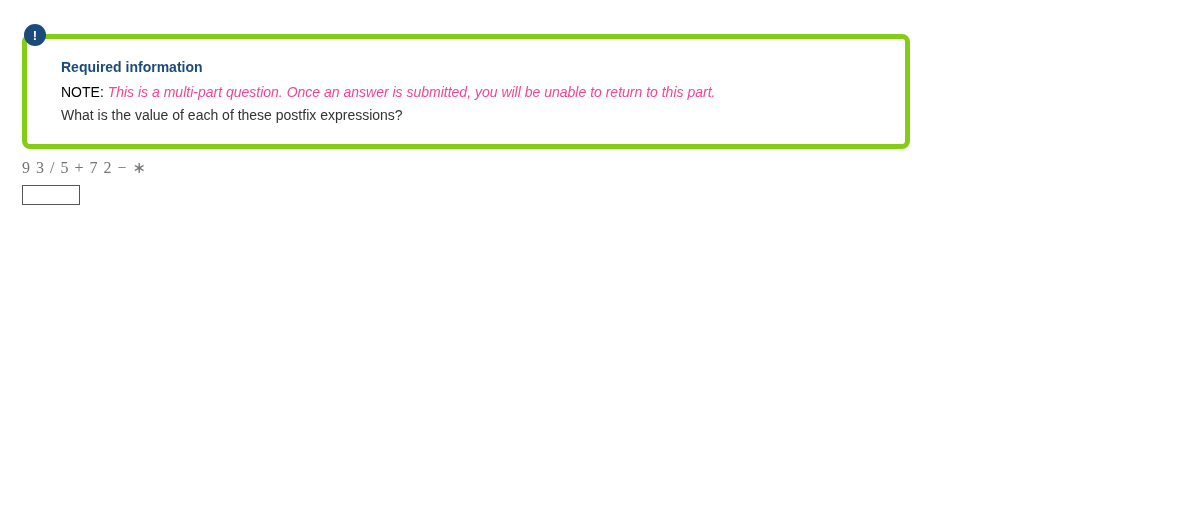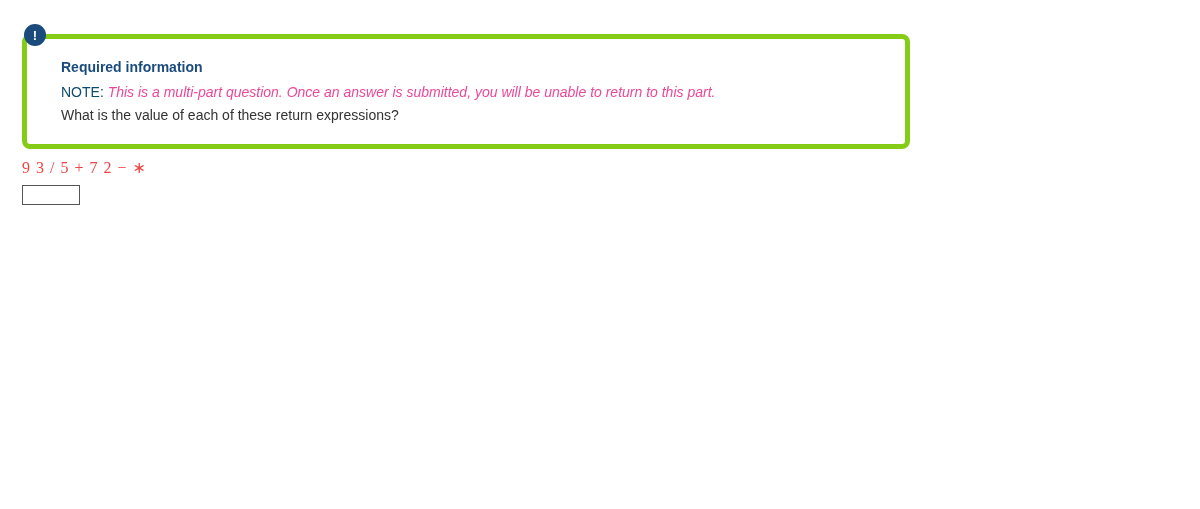--- a/index.html
+++ b/index.html
@@ -47,39 +47,39 @@
       font-weight: bold;
       margin-bottom: 8px;
     }
     .note-line {
       color: #333333;
       font-size: 14px;
       line-height: 1.4;
     }
     .note-prefix {
       font-weight: normal;
-      color: #0c4a6e;
+      color: #000000;
     }
     .note-italic {
       font-style: italic;
       color: #ec4899;
     }
     .question-text {
       color: #333333;
       font-size: 14px;
       line-height: 1.5;
       margin-top: 2px;
     }
     .expression-row {
       position: absolute;
       top: 158px;
       left: 22px;
       font-family: "Times New Roman", Times, serif;
       font-size: 16px;
-      color: #ef4444;
+      color: #737373;
       letter-spacing: 1px;
     }
     .answer-input {
       position: absolute;
       top: 185px;
       left: 22px;
       width: 58px;
       height: 20px;
       border: 1px solid #555555;
       font-size: 13px;
@@ -93,18 +93,18 @@
 <div class="info-icon">
   <span>!</span>
 </div>
 
 <div class="info-box">
   <div class="required-heading">Required information</div>
   <div class="note-line">
     <span class="note-prefix">NOTE:</span>
     <span class="note-italic">This is a multi-part question. Once an answer is submitted, you will be unable to return to this part.</span>
   </div>
-  <div class="question-text">What is the value of each of these return expressions?</div>
+  <div class="question-text">What is the value of each of these postfix expressions?</div>
 </div>
 
 <div class="expression-row">9 3 / 5  +  7 2  −  ∗</div>
 
 <input type="text" class="answer-input" value="" style="">
 
 </body></html>

